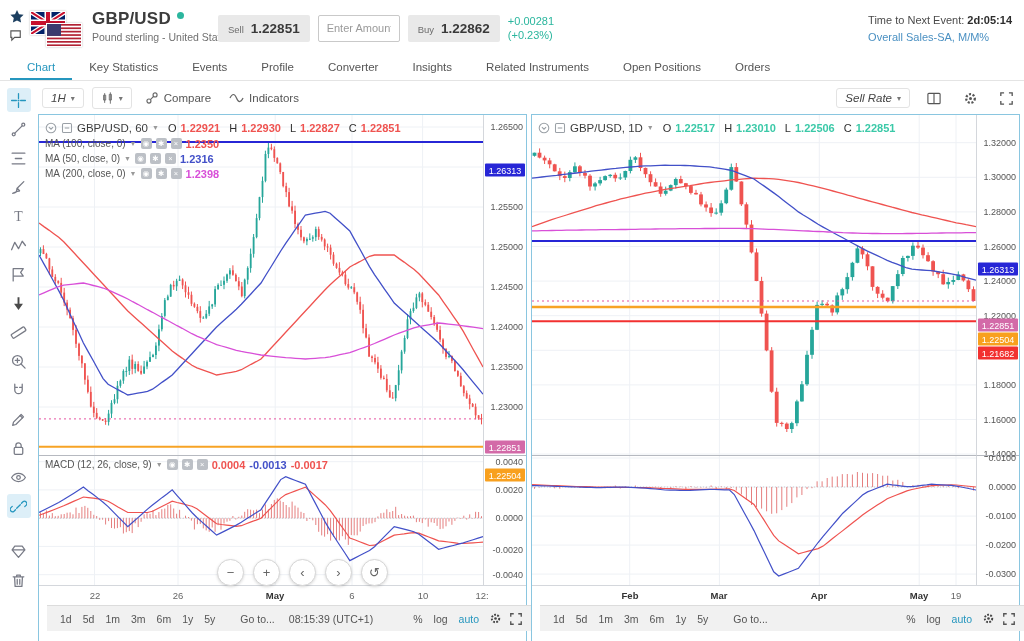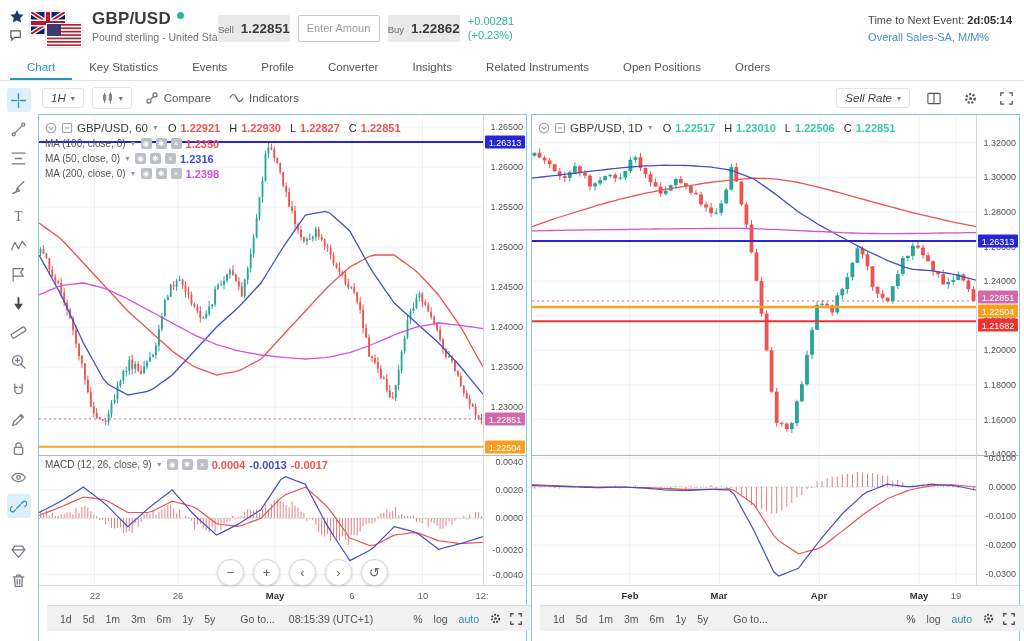--- a/index.html
+++ b/index.html
@@ -12,21 +12,21 @@
   .flags svg{position:absolute;border:1px solid #fff;box-shadow:0 0 2px rgba(0,0,0,.25);}
   .flag-uk{left:0;top:0;}
   .flag-us{left:16px;top:12px;}
   .tblock{position:absolute;left:92px;top:9px;}
   .trow{display:flex;align-items:center;gap:6px;}
   .tsym{font-size:17px;font-weight:bold;color:#3c3c3c;letter-spacing:.2px;}
   .ldot{width:7px;height:7px;border-radius:50%;background:#2bb69e;margin-top:-8px;}
   .tsub{font-size:10.5px;color:#707070;margin-top:2px;}
   .trade{position:absolute;left:218px;top:14px;display:flex;align-items:center;gap:8px;}
   .pbtn{display:flex;align-items:baseline;gap:7px;background:#e9e9e9;border:0;border-radius:2px;
-    padding:6px 0;cursor:pointer;font-family:inherit;text-align:right;}
+    padding:6px 10px;cursor:pointer;font-family:inherit;text-align:right;}
   .plab{font-size:9.5px;color:#6d6d6d;}
   .pval{font-size:13.5px;font-weight:bold;color:#3a3a3a;}
   .amt{width:82px;height:27px;border:1px solid #c9c9c9;border-radius:2px;font-size:11px;color:#444;
     padding:0 8px;font-family:inherit;box-sizing:border-box;}
   .amt::placeholder{color:#9a9a9a;}
   .chg{font-size:11px;color:#2bb69e;line-height:1.3;}
   .event{position:absolute;right:12px;top:12px;font-size:11px;color:#4a4a4a;line-height:1.5;}
   .event b{color:#2d2d2d;}
   .elink{color:#4a90c2;cursor:pointer;}
   
@@ -56,21 +56,21 @@
   .pricePane{left:0;top:0;width:444px;height:340px;}
   .paxis{left:444px;top:0;width:43px;height:340px;border-left:1px solid #d4d7dc;overflow:visible;}
   .macdPane{left:0;top:340px;width:444px;height:130px;border-top:1px solid #b6b9c0;}
   .maxis{left:444px;top:340px;width:43px;height:130px;border-left:1px solid #d4d7dc;border-top:1px solid #b6b9c0;overflow:visible;}
   .taxis{left:0;top:470px;width:487px;height:20px;border-top:1px solid #d4d7dc;}
   .pfooter{left:8px;top:490px;width:487px;height:26px;background:#f1f1f1;border-top:1px solid #dcdcdc;
     display:flex;align-items:center;padding:0 8px;gap:1px;}
   svg{display:block;}
   .tick{position:absolute;right:3px;transform:translateY(-50%);font-size:9px;color:#555;white-space:nowrap;}
   .pbadge{position:absolute;left:1px;right:1px;transform:translateY(-50%);text-align:center;
-    font-size:9px;color:#fff;padding:1.5px 0;border-radius:1px;z-index:3;}
+    font-size:9px;color:#fff;padding:1.5px 0;border-radius:1px;z-index:3;margin-top:28px;}
   .ttick{position:absolute;top:4px;transform:translateX(-50%);font-size:9.5px;color:#666;}
   .ttick.bold{font-weight:bold;color:#333;}
   .fitem{font-size:10.5px;color:#555;padding:0 5px;cursor:pointer;}
   .fitem.goto{margin-left:14px;}
   .fitem.auto{color:#2596be;}
   .fspace{flex:1;}
   .ftime{font-size:10.5px;color:#555;margin-right:34px;}
   .legend{position:absolute;left:6px;top:4px;z-index:5;pointer-events:none;}
   .macdLegend{position:absolute;left:6px;top:342px;z-index:5;pointer-events:none;}
   .lrow{display:flex;align-items:center;gap:4px;height:17px;font-size:11px;color:#555;white-space:nowrap;}

